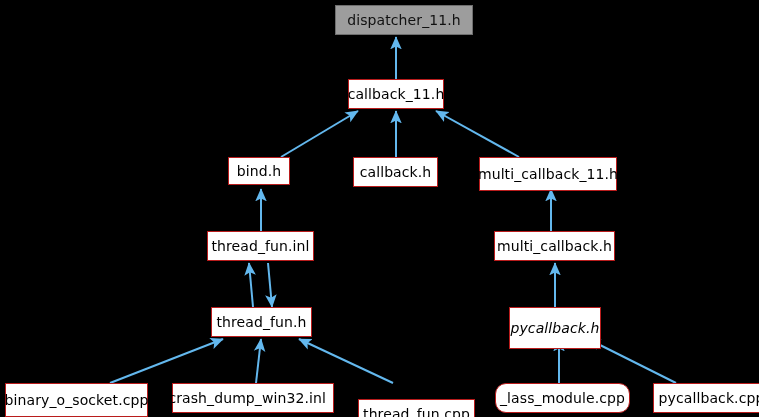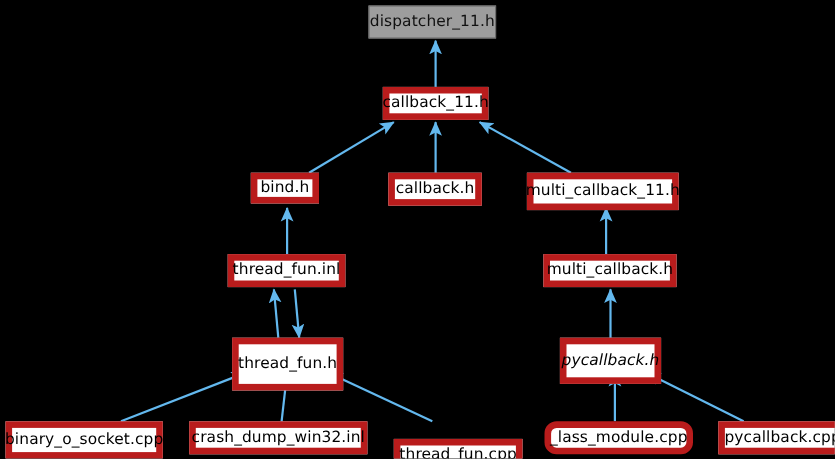--- a/index.html
+++ b/index.html
@@ -18,21 +18,21 @@
   #graph-svg {
     position: absolute;
     left: 0;
     top: 0;
     width: 759px;
     height: 417px;
   }
   .gnode {
     position: absolute;
     box-sizing: border-box;
-    border: 6px solid #b91c1c;
+    border: 1px solid #b91c1c;
     background: #ffffff;
     color: #000000;
     font-size: 14px;
     line-height: 1;
     display: flex;
     align-items: center;
     justify-content: center;
     white-space: nowrap;
     letter-spacing: 0.1px;
   }
@@ -66,51 +66,51 @@
       <line x1="253" y1="307" x2="249" y2="263" stroke="#63b8ee" stroke-width="2" marker-end="url(#arrowhead)"></line>
       <line x1="268" y1="263" x2="272" y2="307" stroke="#63b8ee" stroke-width="2" marker-end="url(#arrowhead)"></line>
       <line x1="555" y1="307" x2="555" y2="263" stroke="#63b8ee" stroke-width="2" marker-end="url(#arrowhead)"></line>
       <line x1="110" y1="383" x2="223" y2="339" stroke="#63b8ee" stroke-width="2" marker-end="url(#arrowhead)"></line>
       <line x1="256" y1="383" x2="261" y2="339" stroke="#63b8ee" stroke-width="2" marker-end="url(#arrowhead)"></line>
       <line x1="393" y1="383" x2="299" y2="339" stroke="#63b8ee" stroke-width="2" marker-end="url(#arrowhead)"></line>
       <line x1="559" y1="383" x2="559" y2="339" stroke="#63b8ee" stroke-width="2" marker-end="url(#arrowhead)"></line>
       <line x1="676" y1="383" x2="588" y2="339" stroke="#63b8ee" stroke-width="2" marker-end="url(#arrowhead)"></line>
     </svg>
   <div id="nodes-layer">
-      <div class="gnode current" style="left: 335px; top: 5px; width: 116px; height: 30px;">
+      <div class="gnode current" style="left: 335px; top: 5px; width: 138px; height: 30px;">
         <span class="gnode-label">dispatcher_11.h</span>
       </div>
       <div class="gnode" style="left: 348px; top: 79px; width: 96px; height: 30px;">
         <span class="gnode-label">callback_11.h</span>
       </div>
       <div class="gnode" style="left: 228px; top: 157px; width: 62px; height: 28px; justify-content: center;">
         <span class="gnode-label">bind.h</span>
       </div>
       <div class="gnode" style="left: 353px; top: 157px; width: 85px; height: 30px;">
         <span class="gnode-label">callback.h</span>
       </div>
       <div class="gnode" style="left: 479px; top: 157px; width: 138px; height: 34px;">
         <span class="gnode-label">multi_callback_11.h</span>
       </div>
       <div class="gnode" style="left: 207px; top: 231px; width: 107px; height: 30px; text-align: center;">
         <span class="gnode-label">thread_fun.inl</span>
       </div>
       <div class="gnode" style="left: 494px; top: 231px; width: 121px; height: 30px;">
         <span class="gnode-label">multi_callback.h</span>
       </div>
-      <div class="gnode" style="left: 211px; top: 307px; width: 101px; height: 48px; justify-content: center;">
+      <div class="gnode" style="left: 211px; top: 307px; width: 101px; height: 30px; justify-content: center;">
         <span class="gnode-label">thread_fun.h</span>
       </div>
       <div class="gnode" style="left: 509px; top: 307px; width: 92px; height: 42px; font-style: italic;">
         <span class="gnode-label">pycallback.h</span>
       </div>
       <div class="gnode" style="left: 5px; top: 383px; width: 143px; height: 34px;">
         <span class="gnode-label">binary_o_socket.cpp</span>
       </div>
-      <div class="gnode" style="left: 172px; top: 383px; width: 162px; height: 30px;">
+      <div class="gnode" style="left: 172px; top: 383px; width: 162px; height: 30px; justify-content: flex-end;">
         <span class="gnode-label">crash_dump_win32.inl</span>
       </div>
       <div class="gnode" style="left: 358px; top: 383px; width: 117px; height: 30px; margin-top: 16px;">
         <span class="gnode-label">thread_fun.cpp</span>
       </div>
       <div class="gnode" style="left: 495px; top: 383px; width: 135px; height: 30px; border-radius: 11px;">
         <span class="gnode-label">_lass_module.cpp</span>
       </div>
       <div class="gnode" style="left: 653px; top: 383px; width: 117px; height: 30px;">
         <span class="gnode-label">pycallback.cpp</span>

